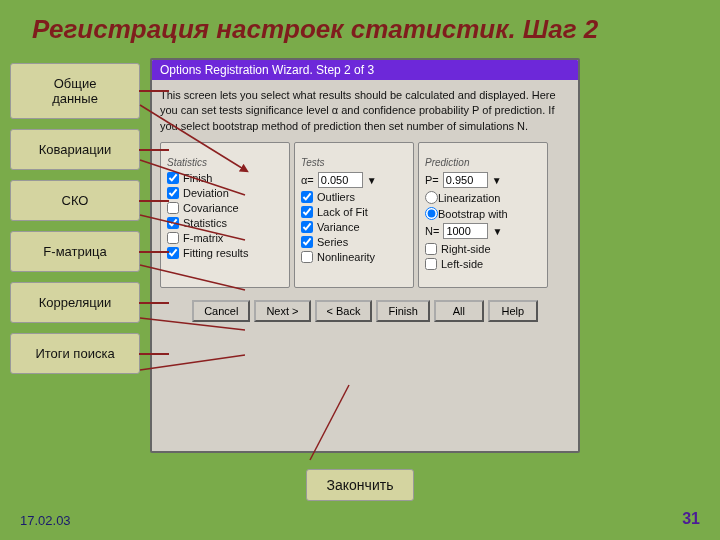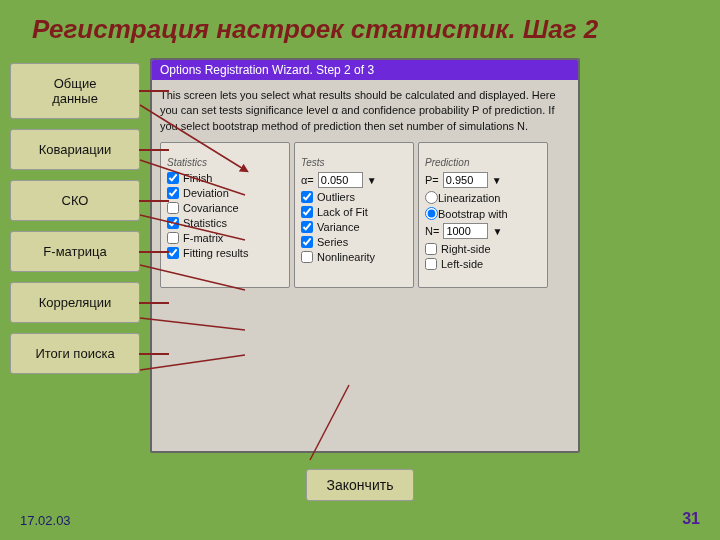--- a/index.html
+++ b/index.html
@@ -329,20 +329,28 @@
             <input type="checkbox" style="">
             <span>Right-side</span>
           </div>
           <div class="checkbox-row">
             <input type="checkbox" style="">
             <span>Left-side</span>
           </div>
         </div>
       </div>
 
+      <div class="dialog-buttons">
+        <button class="dialog-btn">Cancel</button>
+        <button class="dialog-btn">Next &gt;</button>
+        <button class="dialog-btn">&lt; Back</button>
+        <button class="dialog-btn">Finish</button>
+        <button class="dialog-btn">All</button>
+        <button class="dialog-btn">Help</button>
+      </div>
     </div>
   </div>
 </div>
 
 <div class="bottom-section">
   <button class="finish-button">Закончить</button>
 </div>
 
 <svg class="arrows-svg">
 

